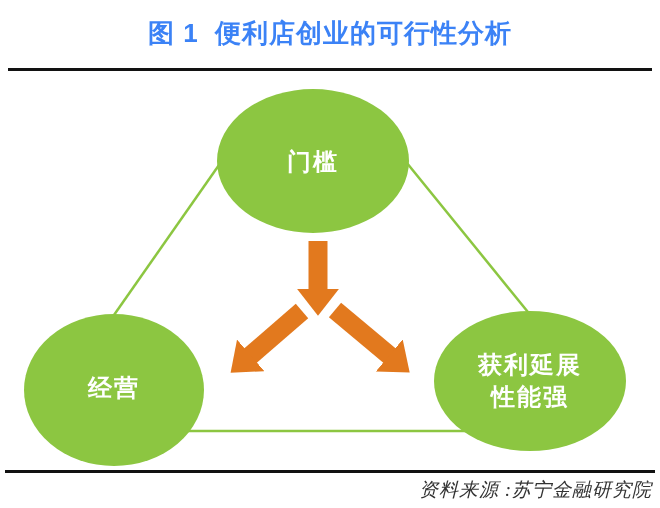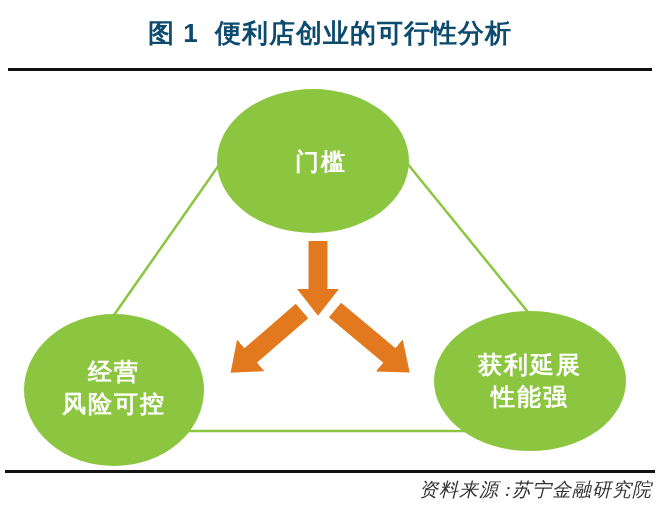--- a/index.html
+++ b/index.html
@@ -12,21 +12,21 @@
     font-family: "Liberation Sans", sans-serif;
   }
   .figure-title {
     position: absolute;
     top: 16px;
     left: 0;
     width: 100%;
     text-align: center;
     font-size: 26px;
     font-weight: 700;
-    color: #0c4a6e;
+    color: #3b82f6;
     white-space: pre;
     letter-spacing: 1px;
   }
   .rule {
     position: absolute;
     background: #121212;
   }
   .rule-top { left: 8px;  top: 68px;  width: 644px; height: 3px; }
   .rule-bottom { left: 5px; top: 470px; width: 650px; height: 3px; }
   .diagram-svg {
@@ -41,21 +41,21 @@
     align-items: center;
     justify-content: center;
     color: #ffffff;
     font-weight: 700;
     font-size: 24px;
     line-height: 32px;
     letter-spacing: 2px;
     text-align: center;
     pointer-events: none;
   }
-  .node-label-top   { left: 225px; top: 92px;  width: 192px; height: 140px; text-align: center; }
+  .node-label-top   { left: 217px; top: 92px;  width: 192px; height: 140px; text-align: center; }
   .node-label-left  { left: 24px;  top: 314px; width: 180px; height: 148px; }
   .node-label-right { left: 434px; top: 312px; width: 192px; height: 138px; font-family: Liberation Serif, serif; }
   .source-caption {
     position: absolute;
     top: 477px;
     right: 8px;
     font-family: "Liberation Serif", serif;
     font-style: italic;
     font-size: 19px;
     color: #333333;
@@ -89,21 +89,20 @@
     <line x1="318" y1="241" x2="318" y2="290" stroke="#E2791E" stroke-width="19" marker-end="url(#ah)"></line>
     <line x1="302" y1="311" x2="250" y2="356" stroke="#E2791E" stroke-width="19" marker-end="url(#ah)"></line>
     <line x1="335" y1="310" x2="390" y2="356" stroke="#E2791E" stroke-width="19" marker-end="url(#ah)"></line>
   </svg>
 
   <div class="node-label node-label-top">
     <span>门槛</span>
   </div>
   <div class="node-label node-label-left">
     <span>经营</span>
-    <span>风险可控</span>
   </div>
   <div class="node-label node-label-right">
     <span>获利延展</span>
     <span>性能强</span>
   </div>
 
   <div class="rule rule-bottom"></div>
 
   <div class="source-caption">资料来源 :苏宁金融研究院</div>
 

